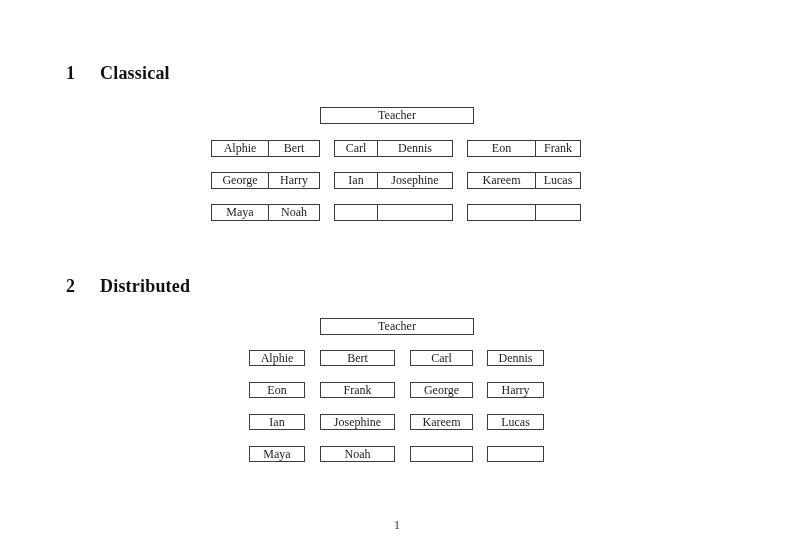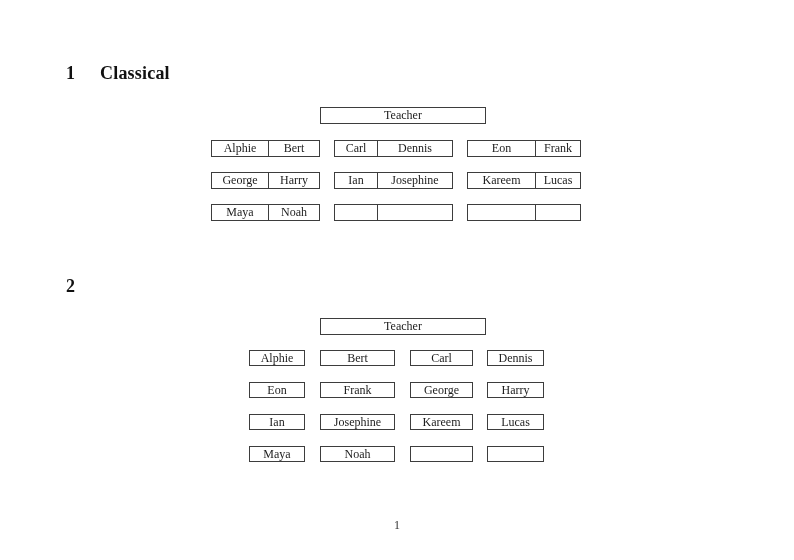--- a/index.html
+++ b/index.html
@@ -24,21 +24,21 @@
     color: #111;
   }
   .section-heading .sec-num { width: 34px; }
   #heading-classical   { top: 63px; }
   #heading-distributed { top: 276px; }
 
   
   .teacher-box {
     position: absolute;
     left: 320px;
-    width: 166px;
+    width: 154px;
     height: 17px;
     border: 1px solid #3d3d3d;
     box-sizing: border-box;
     display: flex;
     align-items: center;
     justify-content: center;
     font-size: 12px;
   }
   #teacher-classical   { top: 107px; }
   #teacher-distributed { top: 318px; }
@@ -153,20 +153,21 @@
     <span class="seat seat-l"></span>
     <span class="seat seat-r"></span>
   </div>
   <div class="desk c-row3 g3">
     <span class="seat seat-l"></span>
     <span class="seat seat-r"></span>
   </div>
 
   <div class="section-heading" id="heading-distributed">
     <span class="sec-num">2</span>
+    <span>Distributed</span>
   </div>
 
   <div class="teacher-box" id="teacher-distributed">
     <span>Teacher</span>
   </div>
 
   <div class="solo d-row1 col1">Alphie</div>
   <div class="solo d-row1 col2">Bert</div>
   <div class="solo d-row1 col3">Carl</div>
   <div class="solo d-row1 col4">Dennis</div>

